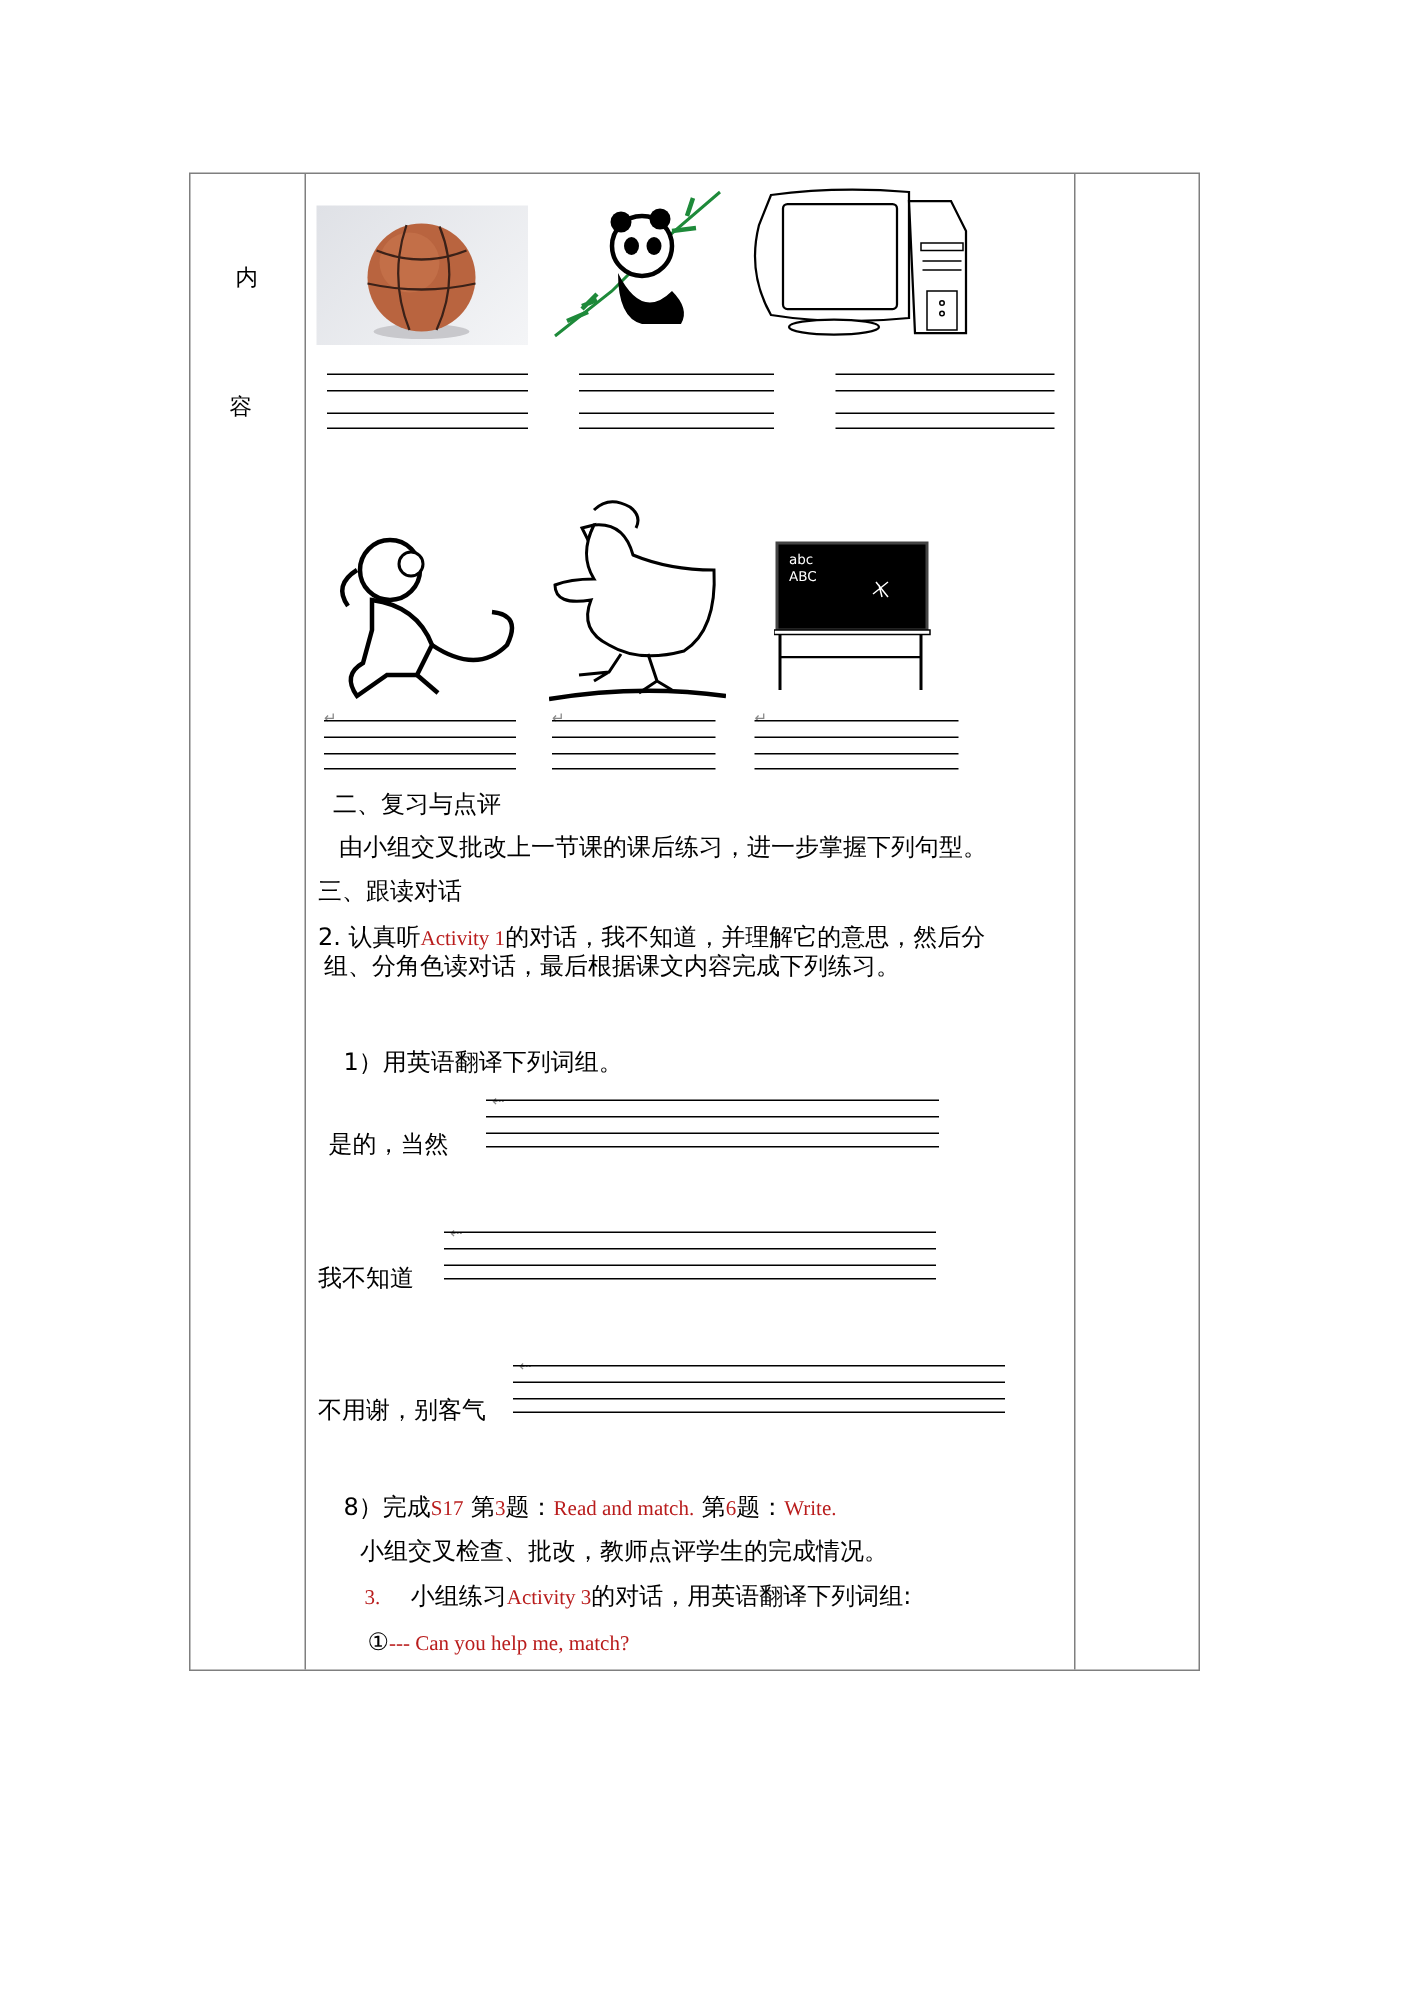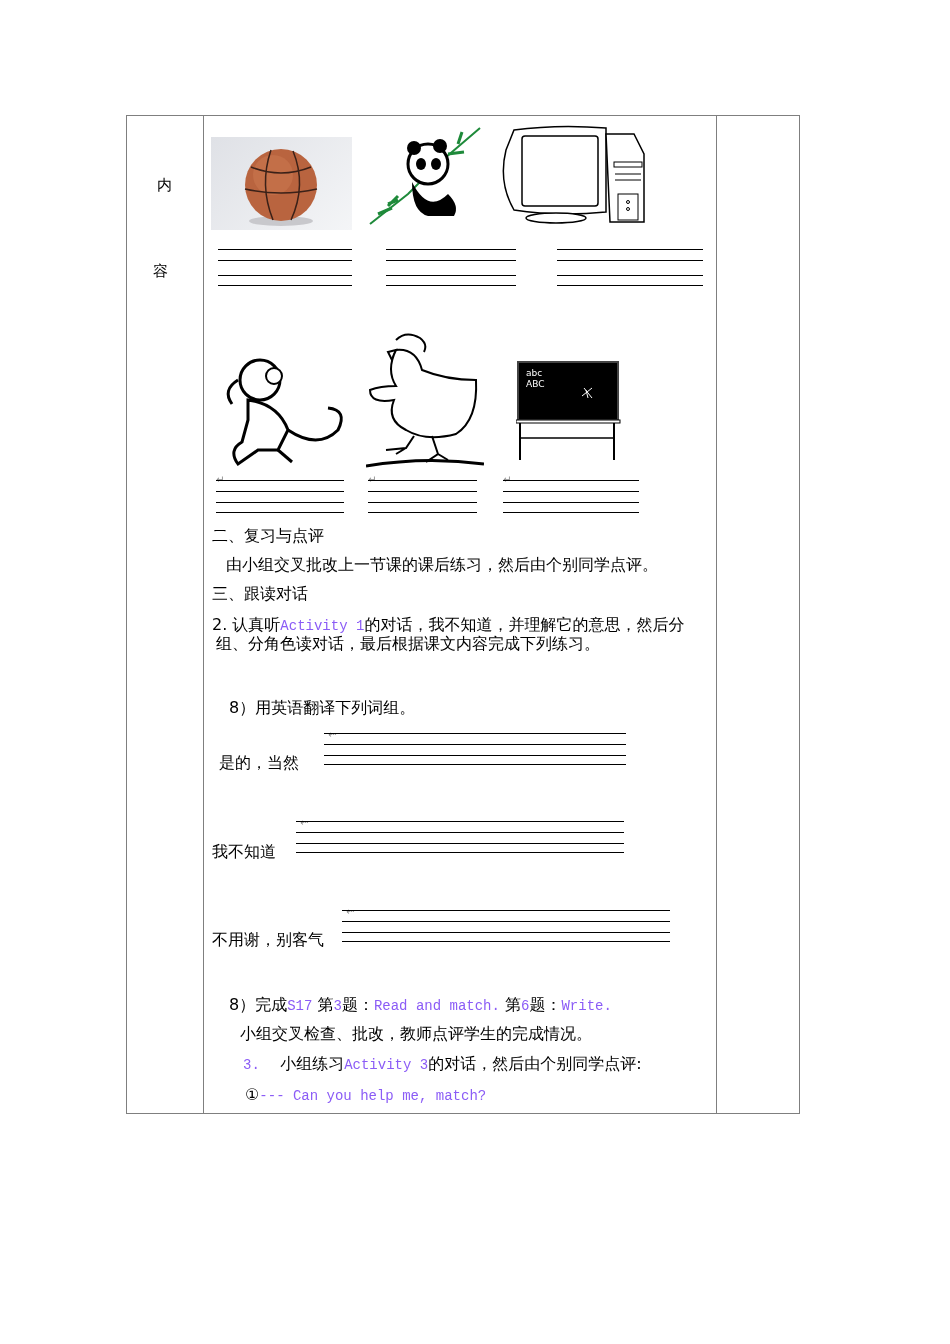--- a/index.html
+++ b/index.html
@@ -4,21 +4,21 @@
 <style>
   html, body { margin:0; padding:0; background:#ffffff; }
   body { width:950px; height:1344px; position:relative; font-family:"DejaVu Sans", sans-serif; color:#000; overflow:hidden; }
   .table { position:absolute; left:126px; top:115px; width:674px; height:999px; border:1px solid #7f7f7f; box-sizing:border-box; }
   .col-div { position:absolute; top:0; bottom:0; width:1px; background:#7f7f7f; }
   .label-char { position:absolute; font-size:15px; }
   .pic { position:absolute; overflow:hidden; }
   .lines { position:absolute; }
   .lines div { position:absolute; left:0; right:0; height:1px; background:#000; }
   .txt { position:absolute; font-size:16px; white-space:nowrap; }
-  .mono { font-family:Liberation Mono, monospace; font-size:14px; color:#8b5cf6; }
+  .mono { font-family:Liberation Serif, serif; font-size:14px; color:#b91c1c; }
   .ret { position:absolute; font-size:10px; color:#888; }
 </style>
 </head>
 <body>
 
 <div class="table">
   <div class="col-div" style="left:76px"></div>
   <div class="col-div" style="left:589px"></div>
 
   <span class="label-char" style="left:30px; top:60px">内</span>
@@ -133,31 +133,31 @@
     <div style="top:32px"></div>
 </div>
 <div class="lines" style="left:503px; top:480px; width:136px; height:34px;">
   <span class="ret" style="left:0; top:-6px">↵</span>
   <div style="top:0"></div>
     <div style="top:11px"></div>
     <div style="top:22px"></div>
     <div style="top:32px"></div>
 </div>
 
-<span class="txt" style="left:212px; top:526px">二、复习与点评</span>
-<span class="txt" style="left:226px; top:555px">由小组交叉批改上一节课的课后练习，然后由个别同学点评。</span>
+<span class="txt" style="left:222px; top:526px">二、复习与点评</span>
+<span class="txt" style="left:226px; top:555px">由小组交叉批改上一节课的课后练习，进一步掌握下列句型。</span>
 
 <span class="txt" style="left:212px; top:584px">三、跟读对话</span>
 
 <div class="txt" style="left:212px; top:615px">
   <span>2. 认真听</span><span class="mono">Activity 1</span><span>的对话，我不知道，并理解它的意思，然后分</span>
 </div>
 <span class="txt" style="left:216px; top:634px">组、分角色读对话，最后根据课文内容完成下列练习。</span>
 
-<span class="txt" style="left:229px; top:698px">8）用英语翻译下列词组。</span>
+<span class="txt" style="left:229px; top:698px">1）用英语翻译下列词组。</span>
 
 <span class="txt" style="left:219px; top:753px">是的，当然</span>
 <div class="lines" style="left:324px; top:733px; width:302px; height:32px;">
   <span class="ret" style="left:4px; top:-4px">⇠</span>
   <div style="top:0"></div>
     <div style="top:11px"></div>
     <div style="top:22px"></div>
     <div style="top:31px"></div>
 </div>
 
@@ -178,18 +178,18 @@
     <div style="top:22px"></div>
     <div style="top:31px"></div>
 </div>
 
 <div class="txt" style="left:229px; top:995px">
   <span>8）完成</span><span class="mono">S17</span> <span>第</span><span class="mono">3</span><span>题：</span><span class="mono">Read and match.</span> <span>第</span><span class="mono">6</span><span>题：</span><span class="mono">Write.</span>
 </div>
 <span class="txt" style="left:240px; top:1024px">小组交叉检查、批改，教师点评学生的完成情况。</span>
 
 <div class="txt" style="left:243px; top:1054px">
-  <span class="mono">3.</span>&nbsp;&nbsp;&nbsp;&nbsp;<span>小组练习</span><span class="mono">Activity 3</span><span>的对话，然后由个别同学点评:</span>
+  <span class="mono">3.</span>&nbsp;&nbsp;&nbsp;&nbsp;<span>小组练习</span><span class="mono">Activity 3</span><span>的对话，用英语翻译下列词组:</span>
 </div>
 
 <div class="txt" style="left:245px; top:1085px">
   <span>①</span><span class="mono">--- Can you help me, match?</span>
 </div>
 
 </body></html>

